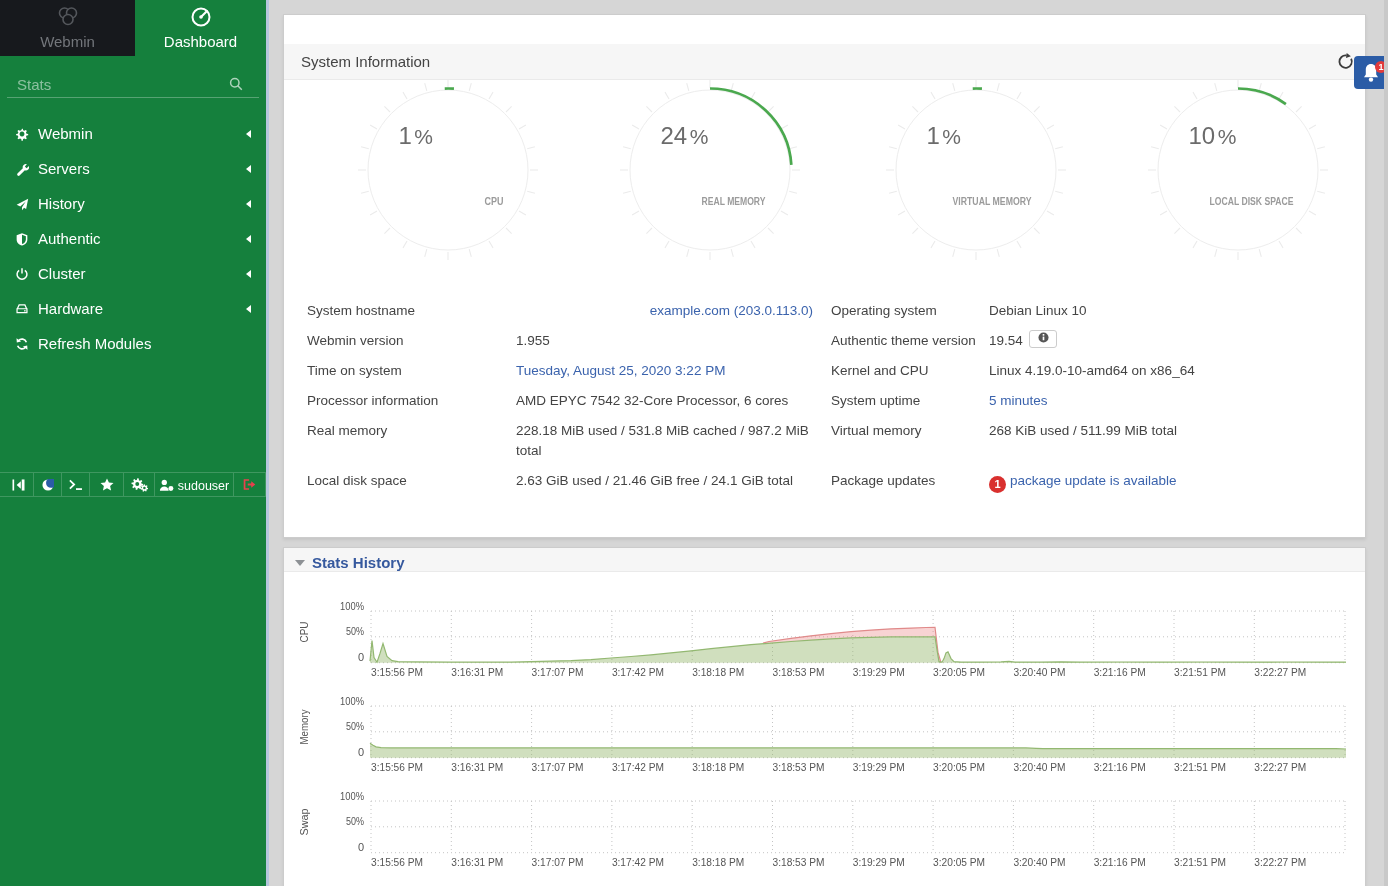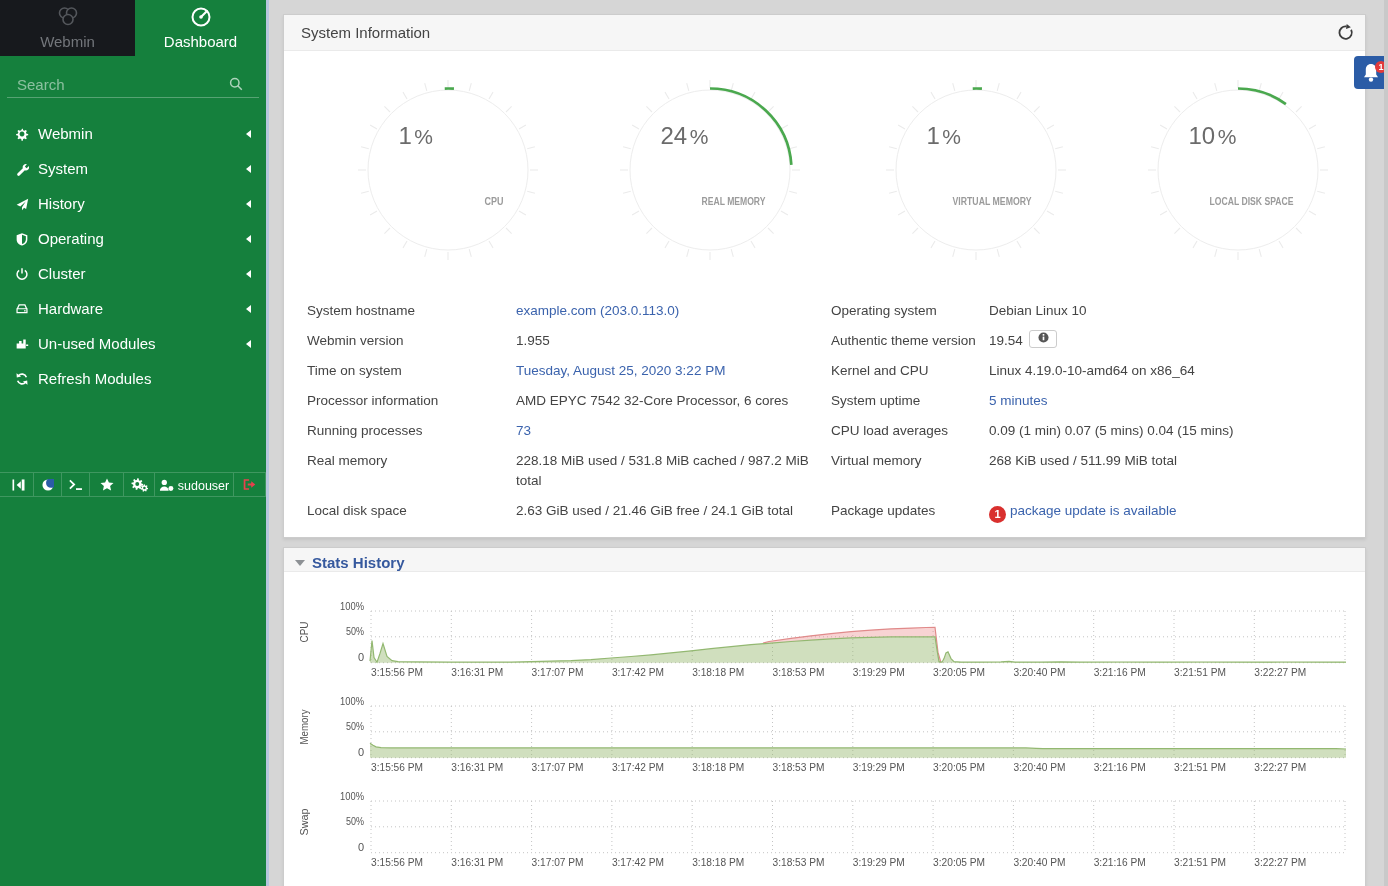--- a/index.html
+++ b/index.html
@@ -17,32 +17,32 @@
 .nav { position:absolute; left:0; top:116px; width:266px; }
 .nav-item { position:relative; height:35px; line-height:35px; color:#fff; font-size:15px; }
 .nav-item .nicon { position:absolute; left:15px; top:11px; width:14px; height:14px; }
 .nav-item .ntext { position:absolute; left:38px; top:0; }
 .nav-item .caret { position:absolute; right:15px; top:13.5px; width:0; height:0; border-top:4px solid transparent; border-bottom:4px solid transparent; border-right:5px solid #fff; }
 .botbar { position:absolute; left:0; top:472px; width:266px; height:25px; border-top:1px solid rgba(255,255,255,0.18); border-bottom:1px solid rgba(255,255,255,0.18); }
 .botbar .cell { position:absolute; top:0; height:23px; border-right:1px solid rgba(255,255,255,0.18); }
 .content { position:absolute; left:269px; top:0; width:1119px; height:886px; background:#d6d6d6; }
 .panel { position:absolute; left:14px; width:1083px; background:#fff; border:1px solid #ccc; box-shadow:0 2px 3px rgba(0,0,0,0.08); }
 .p1 { top:14px; height:524px; }
-.p1 .phead { height:36px; background:#f6f6f6; border-bottom:1px solid #eaeaea; position:relative; }
+.p1 .phead { height:36px; background:#f6f6f6; border-bottom:1px solid #eaeaea; position:relative;margin-top:29px; }
 .p1 .phead .ptitle { position:absolute; left:17px; top:9px; font-size:15px; color:#444; }
 .p1 .phead svg.refresh { position:absolute; right:11px; top:9px; }
 .p2 { top:547px; height:400px; }
 .p2 .phead { height:24px; background:#f6f6f6; border-bottom:1px solid #eaeaea; position:relative; }
 .p2 .phead .ptitle { position:absolute; left:28px; top:6px; font-size:15px; color:#36599e; font-weight:bold; }
 .p2 .phead .tri { position:absolute; left:11px; top:12px; width:0; height:0; border-left:5px solid transparent; border-right:5px solid transparent; border-top:6px solid #8d9195; }
 .gauge { position:absolute; top:60px; width:190px; height:200px; }
 .sitable { position:absolute; left:23px; top:281px; width:1040px; font-size:13.5px; color:#444; border-collapse:collapse; }
 .sitable td { padding:5.25px 0; line-height:19.5px; vertical-align:top; }
 .sitable td.l1 { width:209px; }
-.sitable td.v1 { width:315px; padding-right:18px; }
+.sitable td.v1 { width:315px; padding-right:18px;text-align:right; }
 .sitable td.l2 { width:158px; }
 .sitable td.v2 { width:358px; }
 a { color:#3b63ad; text-decoration:none; }
 .redb { display:inline-block; width:17px; height:17px; border-radius:50%; background:#d9302e; color:#fff; font-size:11px; font-weight:bold; text-align:center; line-height:17px; vertical-align:-3px; margin-right:4px; }
 .sitable td { } .infopill { position:absolute; left:40px; top:4px; border:1px solid #ccc; border-radius:3px; background:#fff; width:28px; height:18px; text-align:center; line-height:15px; }
 .bell { position:absolute; left:1354px; top:56px; width:40px; height:33px; background:#2b5ca6; border-radius:4px; }
 .chart { position:absolute; left:0; }
 </style>
 </head>
 <body>
@@ -57,76 +57,69 @@
   </div>
   <div class="tab-dash">
     <div class="tab-icon"><svg width="24" height="22" viewBox="0 0 24 22">
           <circle cx="12" cy="11" r="8.5" fill="none" stroke="#fff" stroke-width="2"></circle>
           <line x1="12" y1="11" x2="18.5" y2="4.5" stroke="#fff" stroke-width="2.2"></line>
           <circle cx="12" cy="11" r="1.8" fill="#fff"></circle>
         </svg></div>
     <div class="tab-label">Dashboard</div>
   </div>
   <div class="search">
-    <span class="ph">Search</span>
+    <span class="ph">Stats</span>
     <svg width="14" height="14" viewBox="0 0 14 14">
         <circle cx="5.8" cy="5.8" r="4.2" fill="none" stroke="rgba(255,255,255,0.65)" stroke-width="1.5"></circle>
         <line x1="9" y1="9" x2="12.8" y2="12.8" stroke="rgba(255,255,255,0.65)" stroke-width="1.5"></line>
       </svg>
   </div>
   <div class="nav" id="nav">
       <div class="nav-item">
         <svg class="nicon" viewBox="0 0 17 17">
           <path d="M8.5 5.5 a3 3 0 1 0 0.01 0 M8.5 2 l1 0 l0.3 2 l1.6 0.7 l1.7-1.1 l1.3 1.3 l-1.1 1.7 l0.7 1.6 l2 0.3 l0 1.6 l-2 0.3 l-0.7 1.6 l1.1 1.7 l-1.3 1.3 l-1.7-1.1 l-1.6 0.7 l-0.3 2 l-1.6 0 l-0.3-2 l-1.6-0.7 l-1.7 1.1 l-1.3-1.3 l1.1-1.7 l-0.7-1.6 l-2-0.3 l0-1.6 l2-0.3 l0.7-1.6 l-1.1-1.7 l1.3-1.3 l1.7 1.1 l1.6-0.7 Z" fill="#fff" fill-rule="evenodd"></path>
         </svg>
         <span class="ntext">Webmin</span>
         <div class="caret"></div>
       </div>
       <div class="nav-item">
         <svg class="nicon" viewBox="0 0 17 17">
           <path d="M14.5 2.5 a4 4 0 0 0-5 5 L3 14 a1.8 1.8 0 0 0 2.5 2.5 L12 10 a4 4 0 0 0 5-5 L14 7.5 L12 5.5 Z" fill="#fff"></path>
         </svg>
-        <span class="ntext">System</span>
+        <span class="ntext">Servers</span>
         <div class="caret"></div>
       </div>
       <div class="nav-item">
         <svg class="nicon" viewBox="0 0 17 17">
           <path d="M16 2 L2 9.5 L6.5 11.5 L13 5.5 L8.5 12.5 L8.5 16 L11 13 L13.5 14.5 Z" fill="#fff"></path>
         </svg>
         <span class="ntext">History</span>
         <div class="caret"></div>
       </div>
       <div class="nav-item">
         <svg class="nicon" viewBox="0 0 17 17">
           <path d="M8.5 1.5 L15 4 L15 9 C15 13 12 15.5 8.5 16.5 C5 15.5 2 13 2 9 L2 4 Z M8.5 3.4 L8.5 14.6 C11 13.7 13.2 11.8 13.2 9 L13.2 5.2 Z" fill="#fff" fill-rule="evenodd"></path>
         </svg>
-        <span class="ntext">Operating</span>
+        <span class="ntext">Authentic</span>
         <div class="caret"></div>
       </div>
       <div class="nav-item">
         <svg class="nicon" viewBox="0 0 17 17">
           <path d="M5 4 a6 6 0 1 0 7 0" fill="none" stroke="#fff" stroke-width="1.8"></path>
           <line x1="8.5" y1="1.5" x2="8.5" y2="8" stroke="#fff" stroke-width="1.8"></line>
         </svg>
         <span class="ntext">Cluster</span>
         <div class="caret"></div>
       </div>
       <div class="nav-item">
         <svg class="nicon" viewBox="0 0 17 17">
           <path d="M3 8 L5 3.5 L12 3.5 L14 8 M2.5 8.2 L14.5 8.2 L14.5 13 L2.5 13 Z" fill="none" stroke="#fff" stroke-width="1.5"></path>
           <circle cx="12" cy="10.7" r="1" fill="#fff"></circle>
         </svg>
         <span class="ntext">Hardware</span>
-        <div class="caret"></div>
-      </div>
-      <div class="nav-item">
-        <svg class="nicon" viewBox="0 0 17 17">
-          <path d="M2 14 L2 8 L5 8 L5 5 L8 5 L8 8 L10 8 L10 3 L13 3 L13 14 Z M13.5 9 L16 9 L16 11 L13.5 11Z" fill="#fff"></path>
-        </svg>
-        <span class="ntext">Un-used Modules</span>
         <div class="caret"></div>
       </div>
       <div class="nav-item">
         <svg class="nicon" viewBox="0 0 17 17">
           <path d="M13.8 6.3 A5.6 5.6 0 0 0 4.2 4.6" fill="none" stroke="#fff" stroke-width="2"></path>
           <path d="M1.8 1.5 L2.2 6.8 L7.4 5.6 Z" fill="#fff"></path>
           <path d="M3.2 10.7 A5.6 5.6 0 0 0 12.8 12.4" fill="none" stroke="#fff" stroke-width="2"></path>
           <path d="M15.2 15.5 L14.8 10.2 L9.6 11.4 Z" fill="#fff"></path>
         </svg>
         <span class="ntext">Refresh Modules</span>
@@ -332,26 +325,20 @@
             <td>Time on system</td>
             <td><a>Tuesday, August 25, 2020 3:22 PM</a></td>
             <td>Kernel and CPU</td>
             <td>Linux 4.19.0-10-amd64 on x86_64</td>
           </tr>
       <tr>
             <td>Processor information</td>
             <td>AMD EPYC 7542 32-Core Processor, 6 cores</td>
             <td>System uptime</td>
             <td><a>5 minutes</a></td>
-          </tr>
-      <tr>
-            <td>Running processes</td>
-            <td><a>73</a></td>
-            <td>CPU load averages</td>
-            <td>0.09 (1 min) 0.07 (5 mins) 0.04 (15 mins)</td>
           </tr>
       <tr>
             <td>Real memory</td>
             <td>228.18 MiB used / 531.8 MiB cached / 987.2 MiB total</td>
             <td>Virtual memory</td>
             <td>268 KiB used / 511.99 MiB total</td>
           </tr>
       <tr>
             <td>Local disk space</td>
             <td>2.63 GiB used / 21.46 GiB free / 24.1 GiB total</td>

